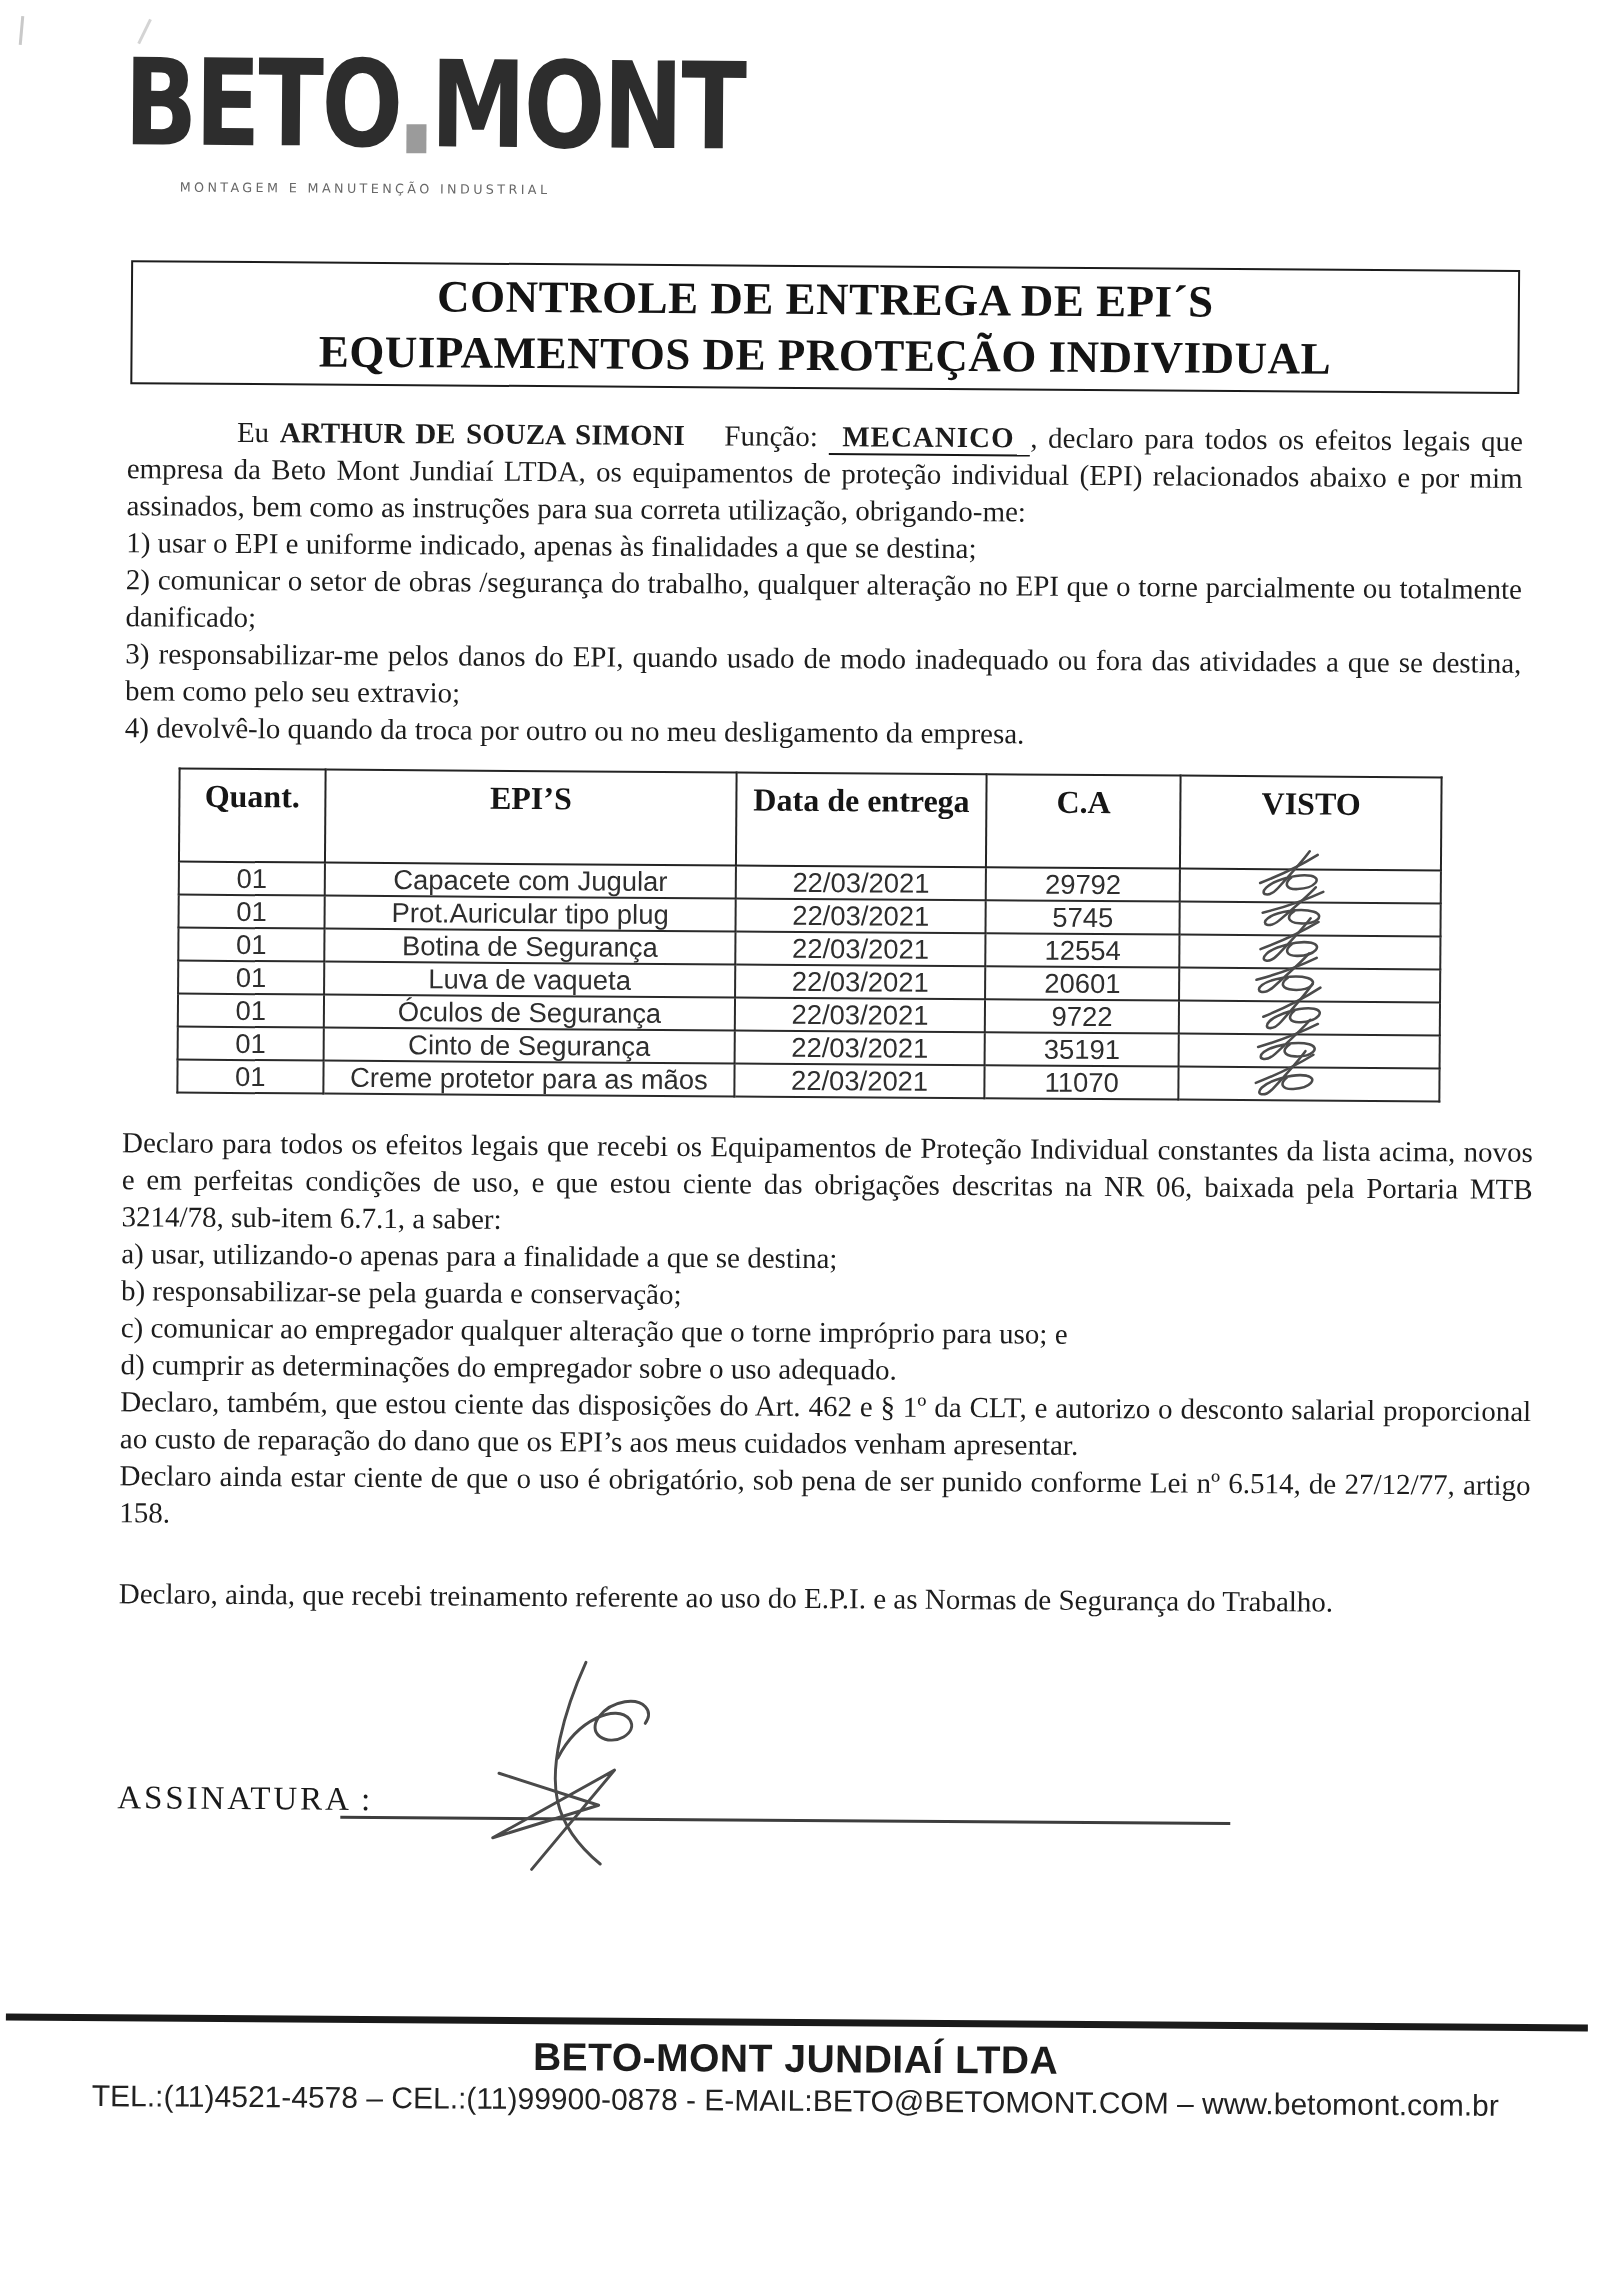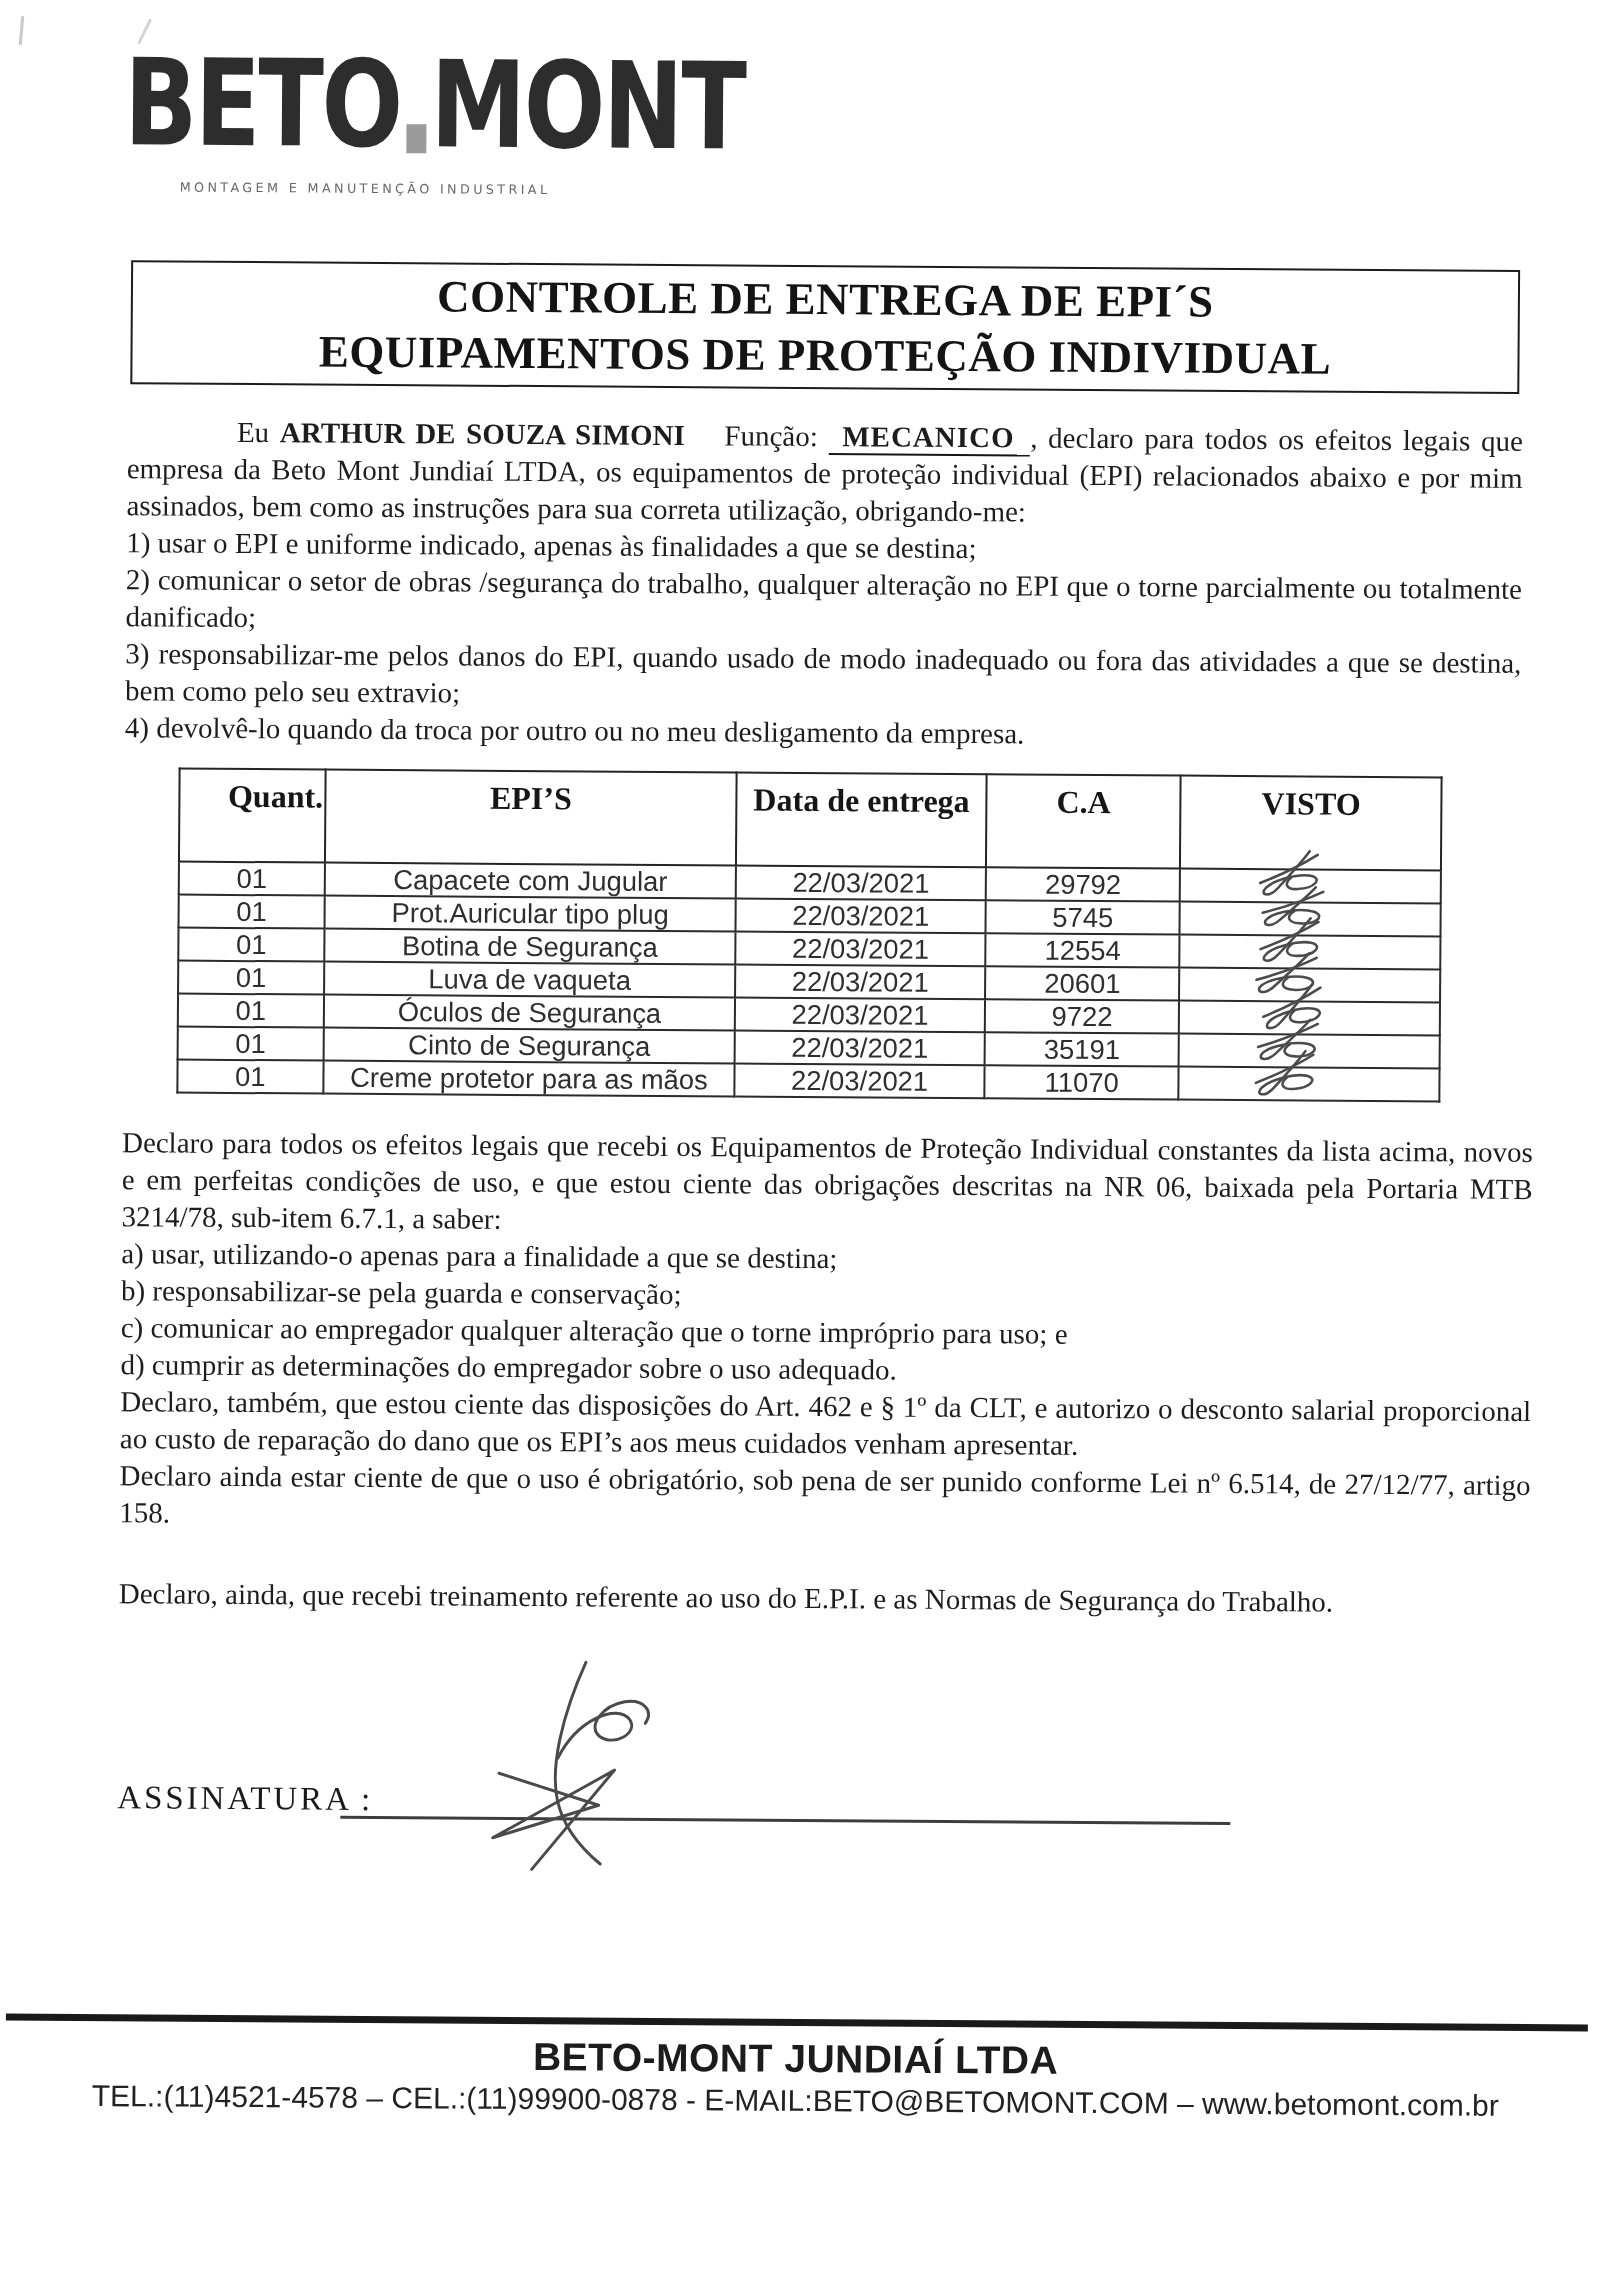--- a/index.html
+++ b/index.html
@@ -72,21 +72,21 @@
     border-bottom-width:2.9px;
   }
   table.epi{border:2.9px solid #242424;}
   table.epi td{
     border:2px solid #2a2a2a;
     font-size:27.4px;color:#2e2e2e;
     height:31px;line-height:31px;padding:0;
     text-align:center;white-space:nowrap;
   }
   td.c-epi{text-align:left;padding-left:15.7px;}
-  .w-quant{width:144px;text-align:right;} .w-epi{width:410px;} .w-data{width:251px;} .w-ca{width:196px;} .w-visto{width:264px;}
+  .w-quant{width:144px;} .w-epi{width:410px;} .w-data{width:251px;} .w-ca{width:196px;} .w-visto{width:264px;}
   .visto-svg{position:absolute;left:1064px;top:71px;pointer-events:none;}
   
   .assinatura-label{
     position:absolute;left:130px;top:1784px;
     font-size:33px;letter-spacing:2.9px;color:#1a1a1a;
   }
   .sig-line{position:absolute;left:353px;top:1819px;width:890px;height:2.9px;background:#3d3d3d;}
   .sig-svg{position:absolute;left:482px;top:1656px;pointer-events:none;}
   
   .footer-rule{position:absolute;left:19.6px;top:2019px;width:1582px;height:6.9px;background:#1a1a1a;}

